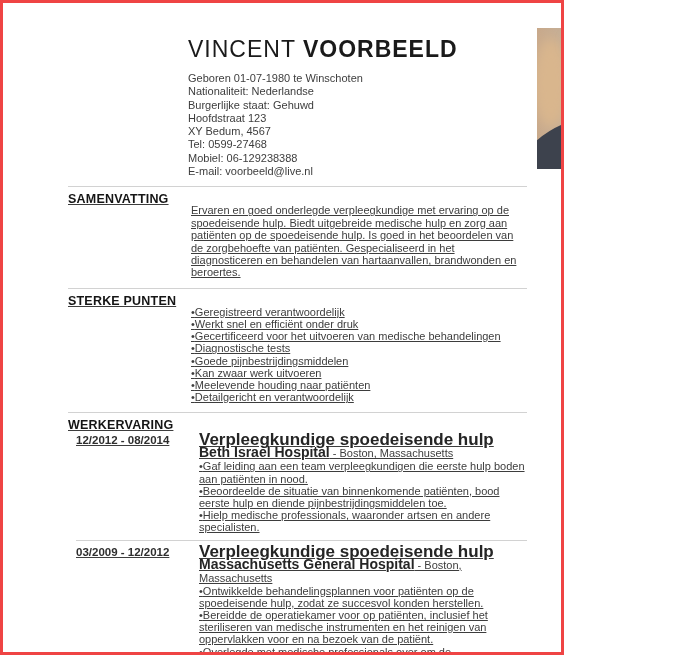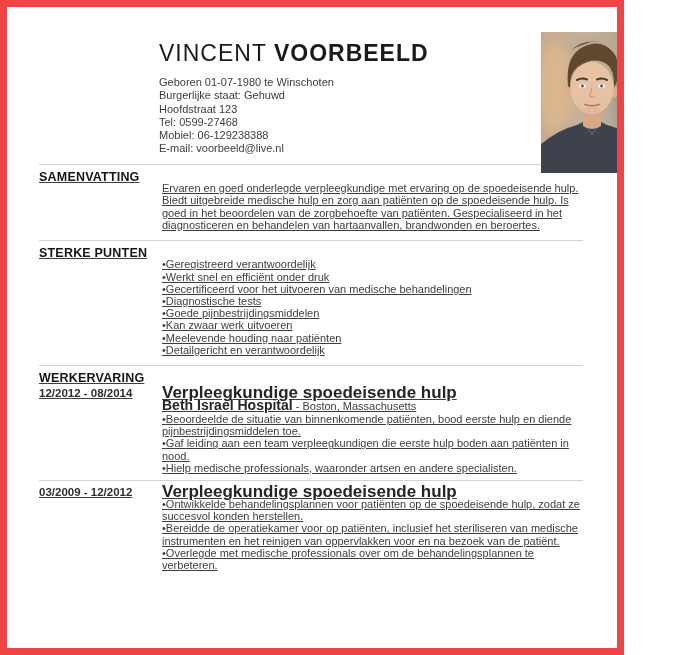--- a/index.html
+++ b/index.html
@@ -1,26 +1,27 @@
 <!DOCTYPE html>
 <html><head>
 <meta charset="utf-8">
 <style>
   html, body { margin: 0; padding: 0; background: #ffffff; }
   * { box-sizing: border-box; }
 
   .page {
     position: relative;
-    width: 624px;
+    width: 564px;
     height: 655px;
-    border: 7px solid #ef4444;
+    border: 3px solid #ef4444;
     background: #ffffff;
     overflow: hidden;
     font-family: "Liberation Sans", sans-serif;
     color: #3d3d3d;
+    padding-left: 33px;
   }
 
   
   .header { margin: 33px 36px 8px 152px; }
   .cv-title {
     font-size: 23px;
     letter-spacing: 1px;
     color: #1a1a1a;
     margin: 0 0 9px 0;
     white-space: nowrap;
@@ -72,21 +73,21 @@
   }
   .bullets .bullet {
     font-size: 11px;
     line-height: 12.2px;
     color: #3d3d3d;
   }
   .bullet::before { content: "\2022 "; }
 
   
   .heading-row { min-height: 16px; }
-  .job { padding-top: 1px; }
+  .job { padding-top: 1px; margin-left: 8px; }
   .job + .job {
     border-top: 1px solid #d2d2d2;
     margin-top: 6px;
     padding-top: 4px;
   }
   .period {
     font-size: 11.5px;
     font-weight: 700;
     color: #2e2e2e;
     white-space: nowrap;
@@ -112,22 +113,24 @@
 </style>
 </head>
 <body>
 
 <div class="page">
 
   <div class="header">
     <h1 class="cv-title"><span class="first">VINCENT </span><span class="last">VOORBEELD</span></h1>
     <div>
       <div class="info-line">Geboren 01-07-1980 te Winschoten</div>
+      <div class="info-line">Nationaliteit: Nederlandse</div>
       <div class="info-line">Burgerlijke staat: Gehuwd</div>
       <div class="info-line">Hoofdstraat 123</div>
+      <div class="info-line">XY Bedum, 4567</div>
       <div class="info-line">Tel: 0599-27468</div>
       <div class="info-line">Mobiel: 06-129238388</div>
       <div class="info-line">E-mail: voorbeeld@live.nl</div>
     </div>
   </div>
 
   <div class="photo">
     <svg width="102" height="141" viewBox="0 0 102 141" xmlns="http://www.w3.org/2000/svg">
       <defs>
         <linearGradient id="bg" x1="0" y1="0" x2="1" y2="0">
@@ -207,31 +210,32 @@
       <div class="sec-heading">WERKERVARING</div>
       <div></div>
     </div>
 
     <div class="row job">
       <div class="period">12/2012 - 08/2014</div>
       <div>
         <div class="job-title">Verpleegkundige spoedeisende hulp</div>
         <div class="company-line"><span class="company">Beth Israel Hospital</span><span class="location"> - Boston, Massachusetts</span></div>
         <div class="bullets">
+          <div class="bullet">Gaf leiding aan een team verpleegkundigen die eerste hulp boden aan patiënten in nood.</div>
           <div class="bullet">Beoordeelde de situatie van binnenkomende patiënten, bood eerste hulp en diende pijnbestrijdingsmiddelen toe.</div>
-          <div class="bullet">Gaf leiding aan een team verpleegkundigen die eerste hulp boden aan patiënten in nood.</div>
           <div class="bullet">Hielp medische professionals, waaronder artsen en andere specialisten.</div>
         </div>
       </div>
     </div>
 
     <div class="row job">
       <div class="period">03/2009 - 12/2012</div>
       <div>
         <div class="job-title">Verpleegkundige spoedeisende hulp</div>
+        <div class="company-line"><span class="company">Massachusetts General Hospital</span><span class="location"> - Boston, Massachusetts</span></div>
         <div class="bullets">
           <div class="bullet">Ontwikkelde behandelingsplannen voor patiënten op de spoedeisende hulp, zodat ze succesvol konden herstellen.</div>
           <div class="bullet">Bereidde de operatiekamer voor op patiënten, inclusief het steriliseren van medische instrumenten en het reinigen van oppervlakken voor en na bezoek van de patiënt.</div>
           <div class="bullet">Overlegde met medische professionals over om de behandelingsplannen te verbeteren.</div>
         </div>
       </div>
     </div>
   </div>
 
 

